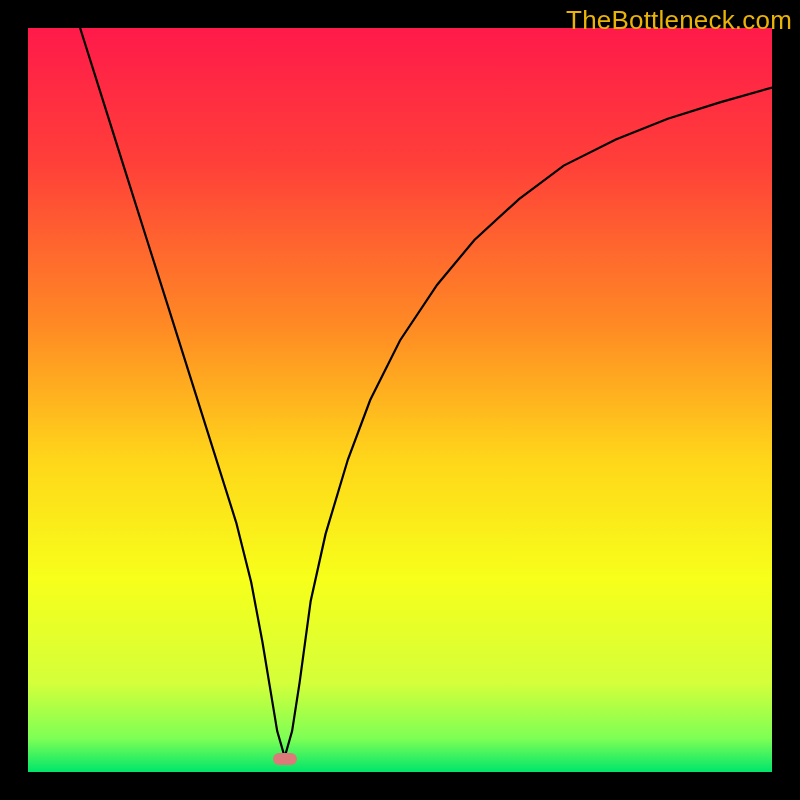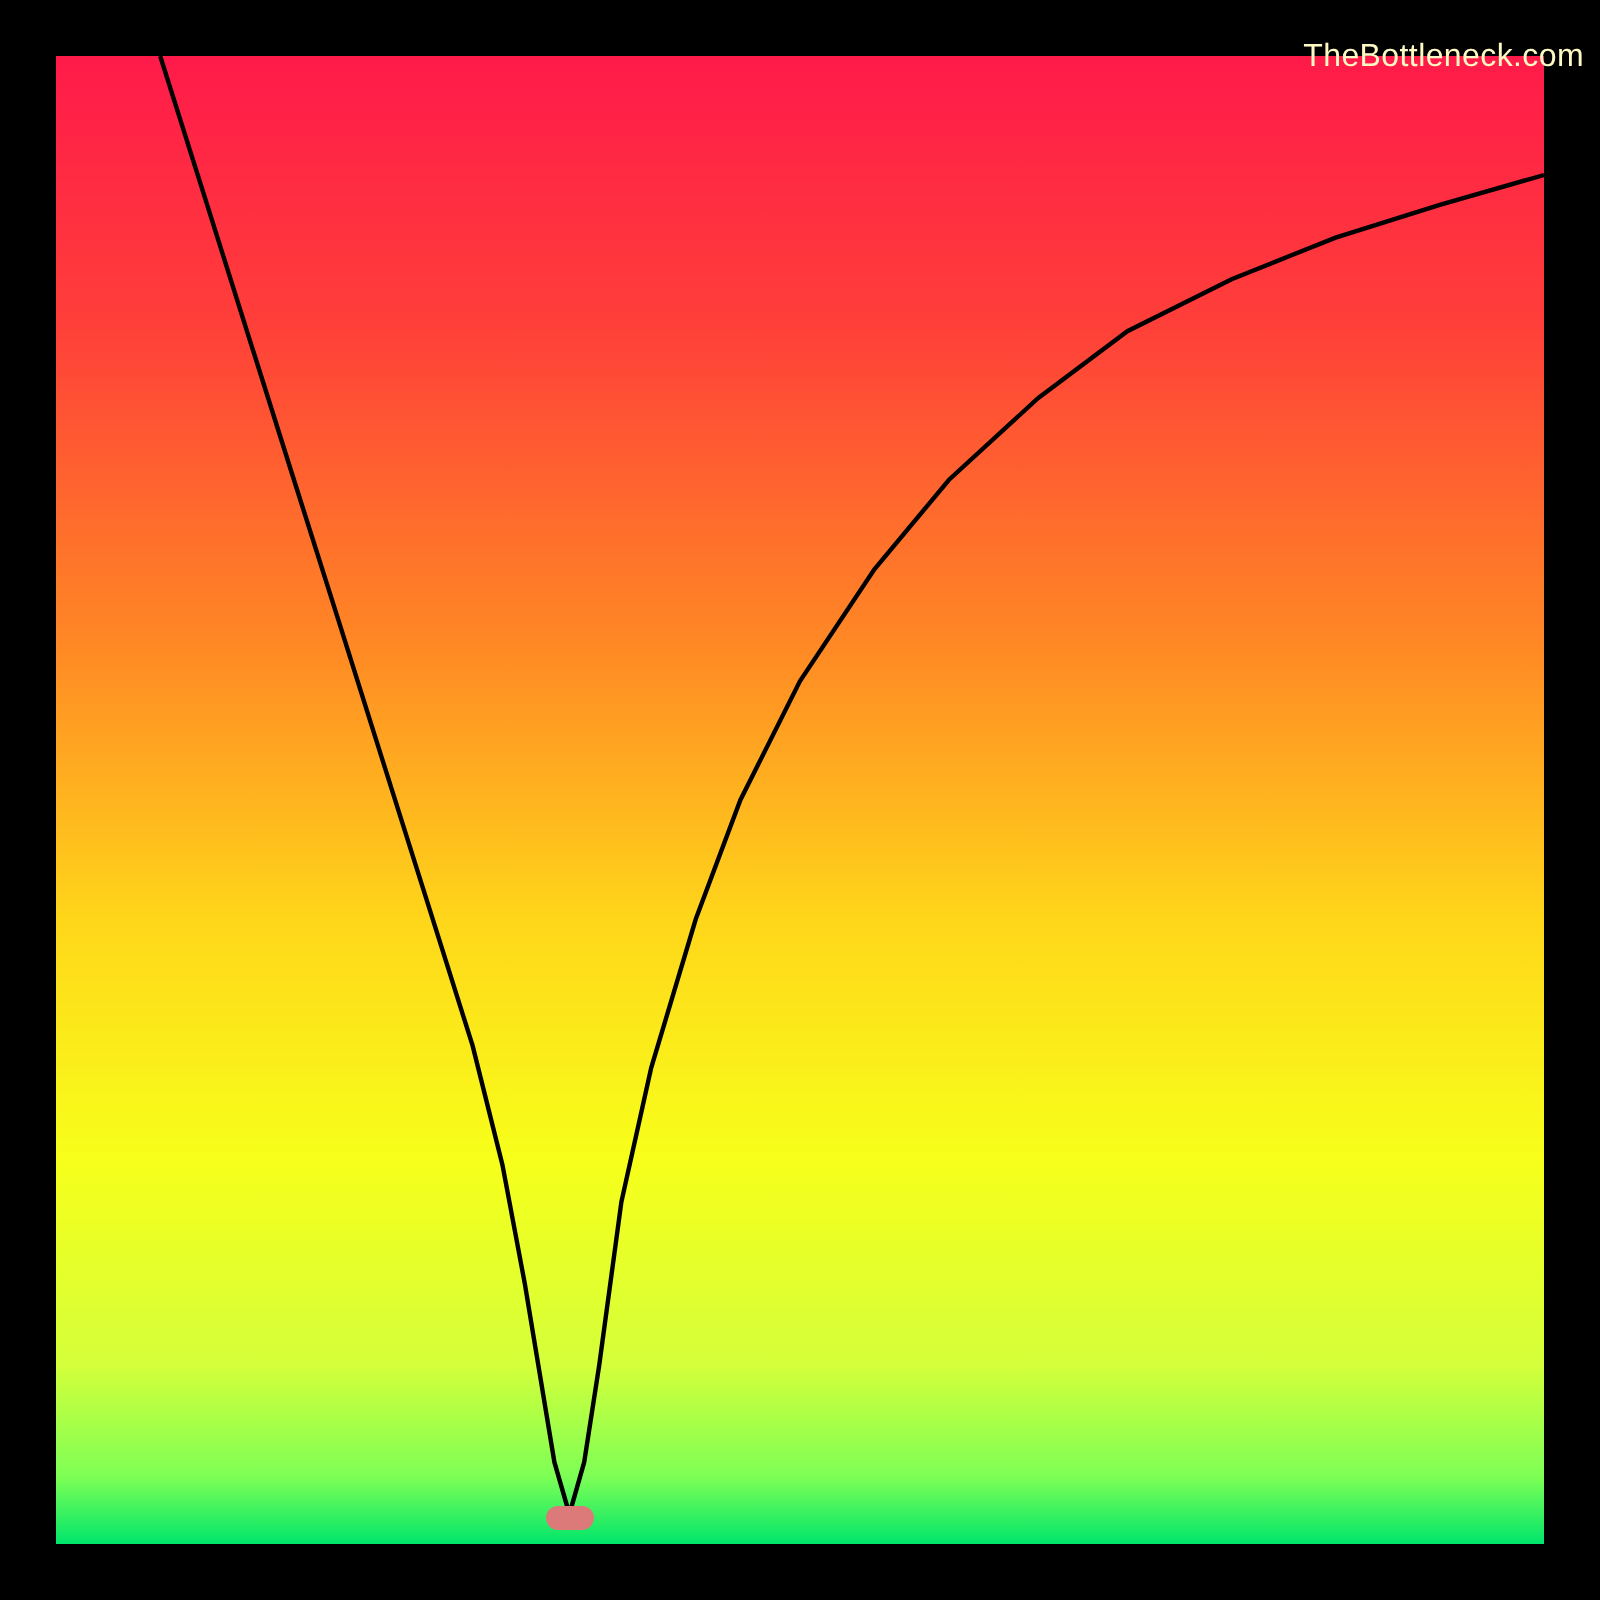--- a/index.html
+++ b/index.html
@@ -21,24 +21,24 @@
   }
   .plot {
     position: absolute;
     left: 0;
     top: 0;
     width: 744px;
     height: 744px;
   }
   .watermark {
     position: absolute;
-    top: 20px;
+    top: 5px;
     right: 8px;
-    color: #fef9c3;
-    font-size: 16px;
+    color: #eab308;
+    font-size: 26px;
     font-weight: 500;
     letter-spacing: 0.2px;
   }
   .marker {
     position: absolute;
     width: 24px;
     height: 12px;
     border-radius: 6px;
     background: #db7a78;
     transform: translate(-50%, -50%);

